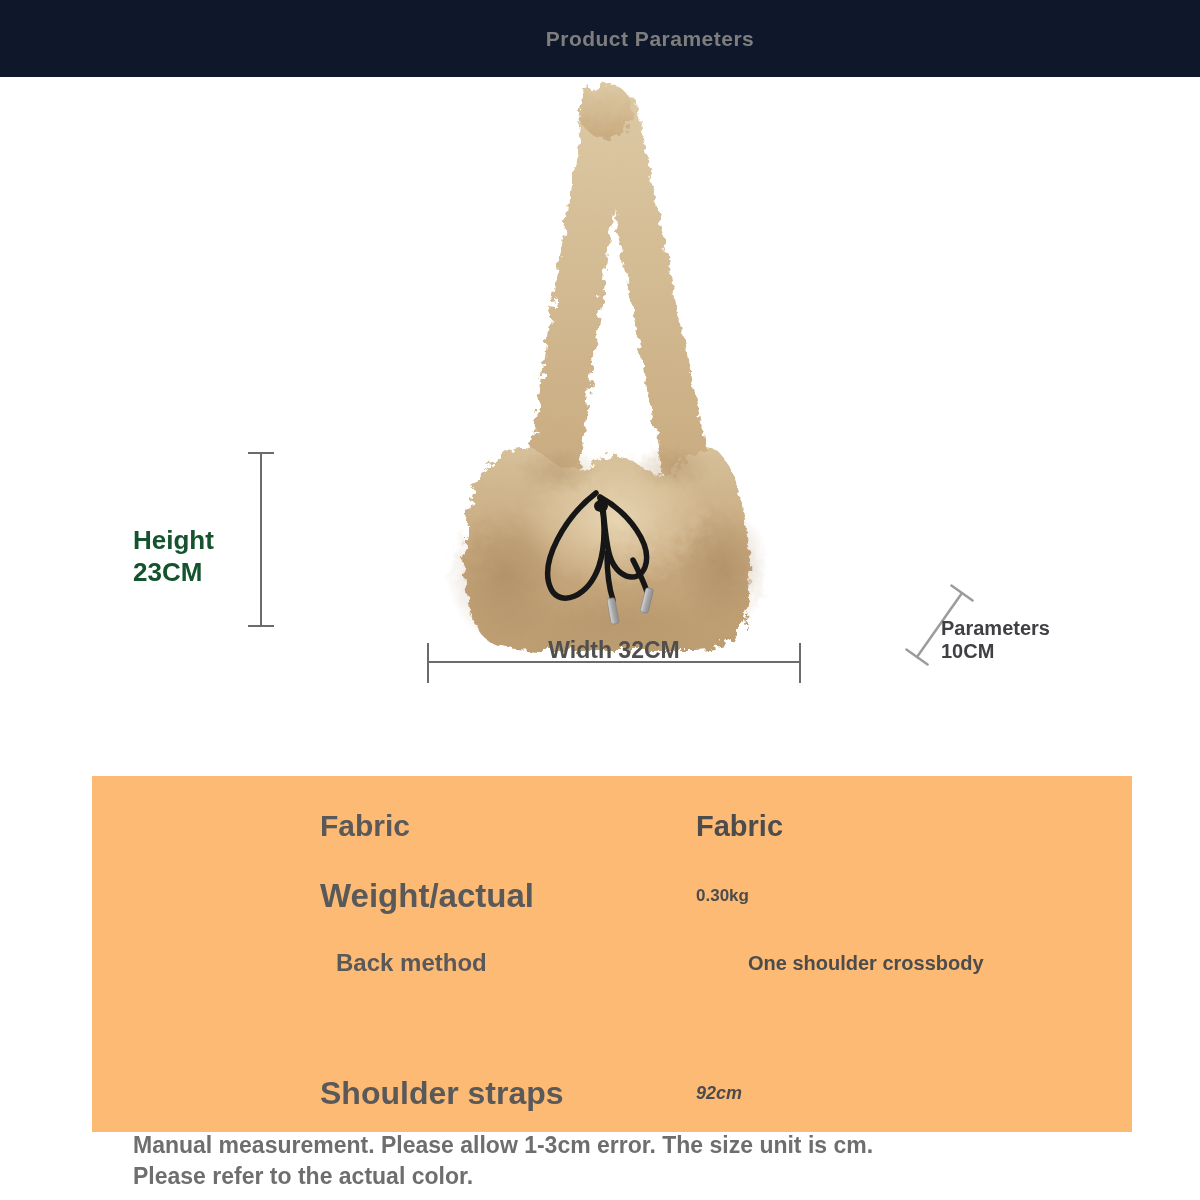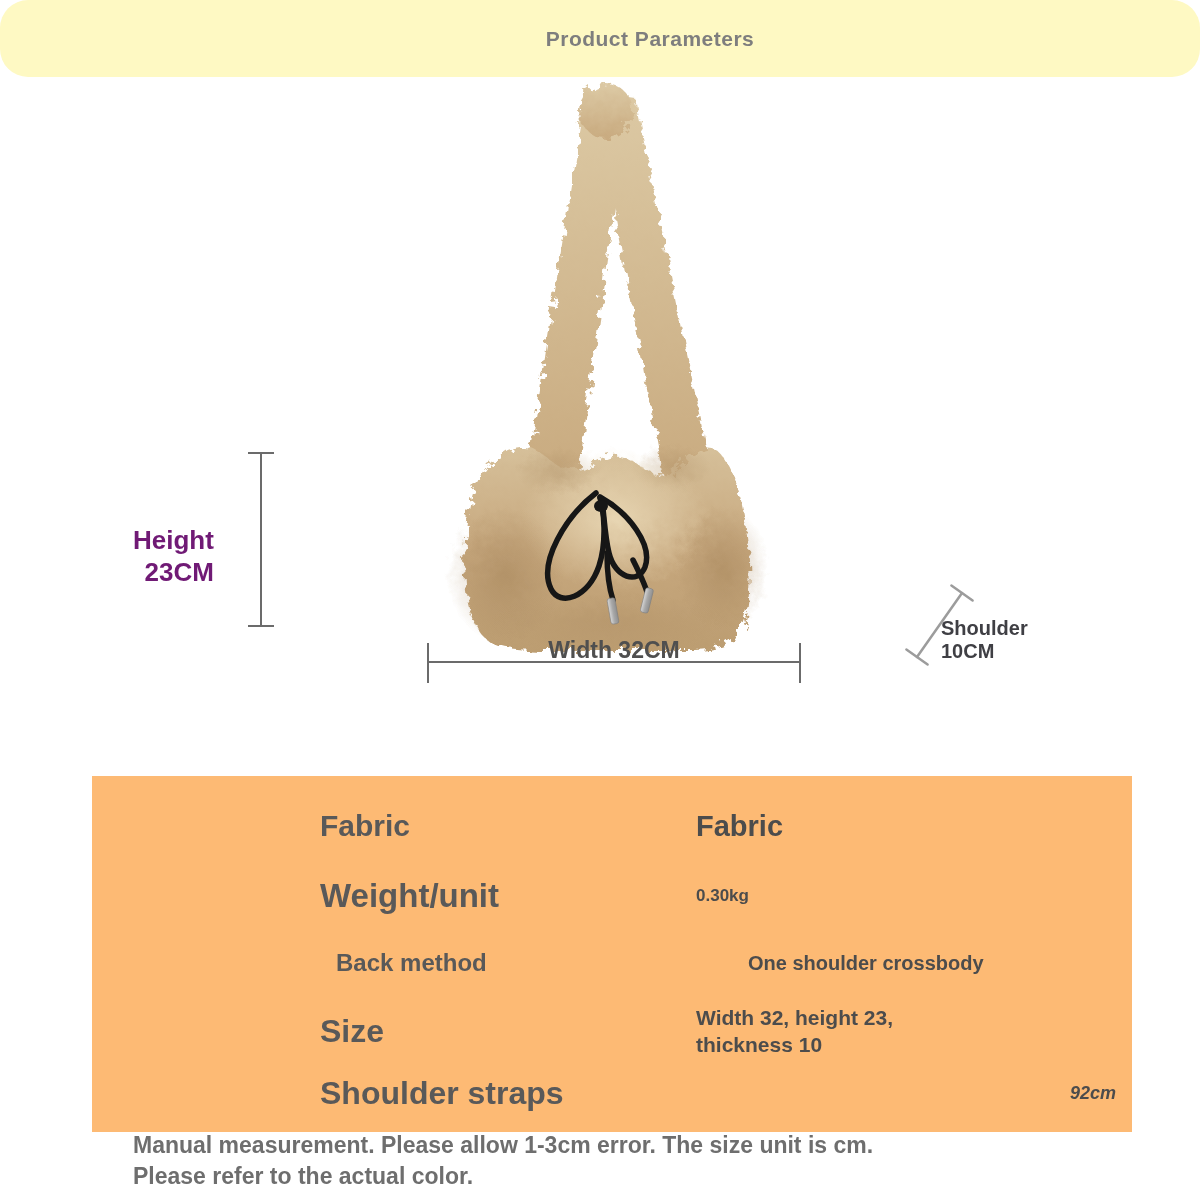--- a/index.html
+++ b/index.html
@@ -3,31 +3,31 @@
 <meta charset="utf-8">
 <style>
   html,body{margin:0;padding:0;background:#ffffff;}
   .stage{
     position:relative;width:1200px;height:1200px;background:#ffffff;
     overflow:hidden;font-family:"Liberation Sans",sans-serif;
   }
   
   .header{
     position:absolute;left:0;top:0;width:1200px;height:77px;
-    background:#fef9c3;display:flex;align-items:center;justify-content:center;border-radius:28px;
+    background:#0f172a;display:flex;align-items:center;justify-content:center;
   }
   .header-title{
     padding-left:100px;font-size:21px;font-weight:700;color:#7e7e7e;letter-spacing:.5px;
   }
   
   .bag-svg{position:absolute;left:400px;top:75px;overflow:visible;}
   
   .height-label{
     position:absolute;left:133px;top:524px;font-size:26px;font-weight:700;
-    color:#701a75;line-height:32px;white-space:pre-line;text-align:right;
+    color:#14532d;line-height:32px;white-space:pre-line;
   }
   .dim-vline{
     position:absolute;left:260px;top:452px;width:2px;height:175px;background:#6b6b6b;
   }
   .dim-vline::before,.dim-vline::after{
     content:"";position:absolute;left:-12px;width:26px;height:2px;background:#6b6b6b;
   }
   .dim-vline::before{top:0;}
   .dim-vline::after{bottom:0;}
   
@@ -56,21 +56,21 @@
   .spec-row{
     position:absolute;left:228px;right:16px;display:flex;align-items:center;
     transform:translateY(-50%);
   }
   .spec-label{width:376px;font-weight:700;color:#595959;flex-shrink:0;}
   .spec-value{font-weight:700;color:#4c4c4c;white-space:pre-line;}
   .r0{top:50px;}  .r0 .spec-label{font-size:30px;} .r0 .spec-value{font-size:29px;}
   .r1{top:120px;} .r1 .spec-label{font-size:33px;} .r1 .spec-value{font-size:17px;}
   .r2{top:187px;} .r2 .spec-label{font-size:24px;margin-left:16px;} .r2 .spec-value{font-size:20px;margin-left:36px;}
   .r3{top:255px;} .r3 .spec-label{font-size:32px;} .r3 .spec-value{font-size:21px;line-height:27px;}
-  .r4{top:317px;justify-content:space-between;} .r4 .spec-label{font-size:32px;} .r4 .spec-value{font-size:18px;font-style:italic;}
+  .r4{top:317px;} .r4 .spec-label{font-size:32px;} .r4 .spec-value{font-size:18px;font-style:italic;}
   
   .disclaimer{
     position:absolute;left:133px;top:1130px;width:1010px;margin:0;
     font-size:23px;font-weight:700;color:#6e6e6e;line-height:31px;white-space:pre-line;
   }
 </style>
 </head>
 <body>
 
 <div class="stage">
@@ -158,40 +158,35 @@
   <div class="dim-hline"></div>
   <div class="width-label">Width 32CM</div>
 
   <svg class="thickness-svg" width="100" height="90" viewBox="0 0 100 90" xmlns="http://www.w3.org/2000/svg">
     <g stroke="#9c9c9c" stroke-width="2.5" stroke-linecap="round">
       <line x1="82" y1="13" x2="37" y2="77"></line>
       <line x1="71.4" y1="5.5" x2="92.6" y2="20.5"></line>
       <line x1="26.4" y1="69.5" x2="47.6" y2="84.5"></line>
     </g>
   </svg>
-  <div class="thickness-label">Shoulder
+  <div class="thickness-label">Parameters
 10CM</div>
 
   <div class="spec-panel">
     <div class="spec-row r0">
       <div class="spec-label">Fabric</div>
       <div class="spec-value">Fabric</div>
     </div>
     <div class="spec-row r1">
-      <div class="spec-label">Weight/unit</div>
+      <div class="spec-label">Weight/actual</div>
       <div class="spec-value">0.30kg</div>
     </div>
     <div class="spec-row r2">
       <div class="spec-label">Back method</div>
       <div class="spec-value">One shoulder crossbody</div>
-    </div>
-    <div class="spec-row r3">
-      <div class="spec-label">Size</div>
-      <div class="spec-value">Width 32, height 23,
-thickness 10</div>
     </div>
     <div class="spec-row r4">
       <div class="spec-label">Shoulder straps</div>
       <div class="spec-value">92cm</div>
     </div>
   </div>
 
   <p class="disclaimer">Manual measurement. Please allow 1-3cm error. The size unit is cm.
 Please refer to the actual color.</p>
 

